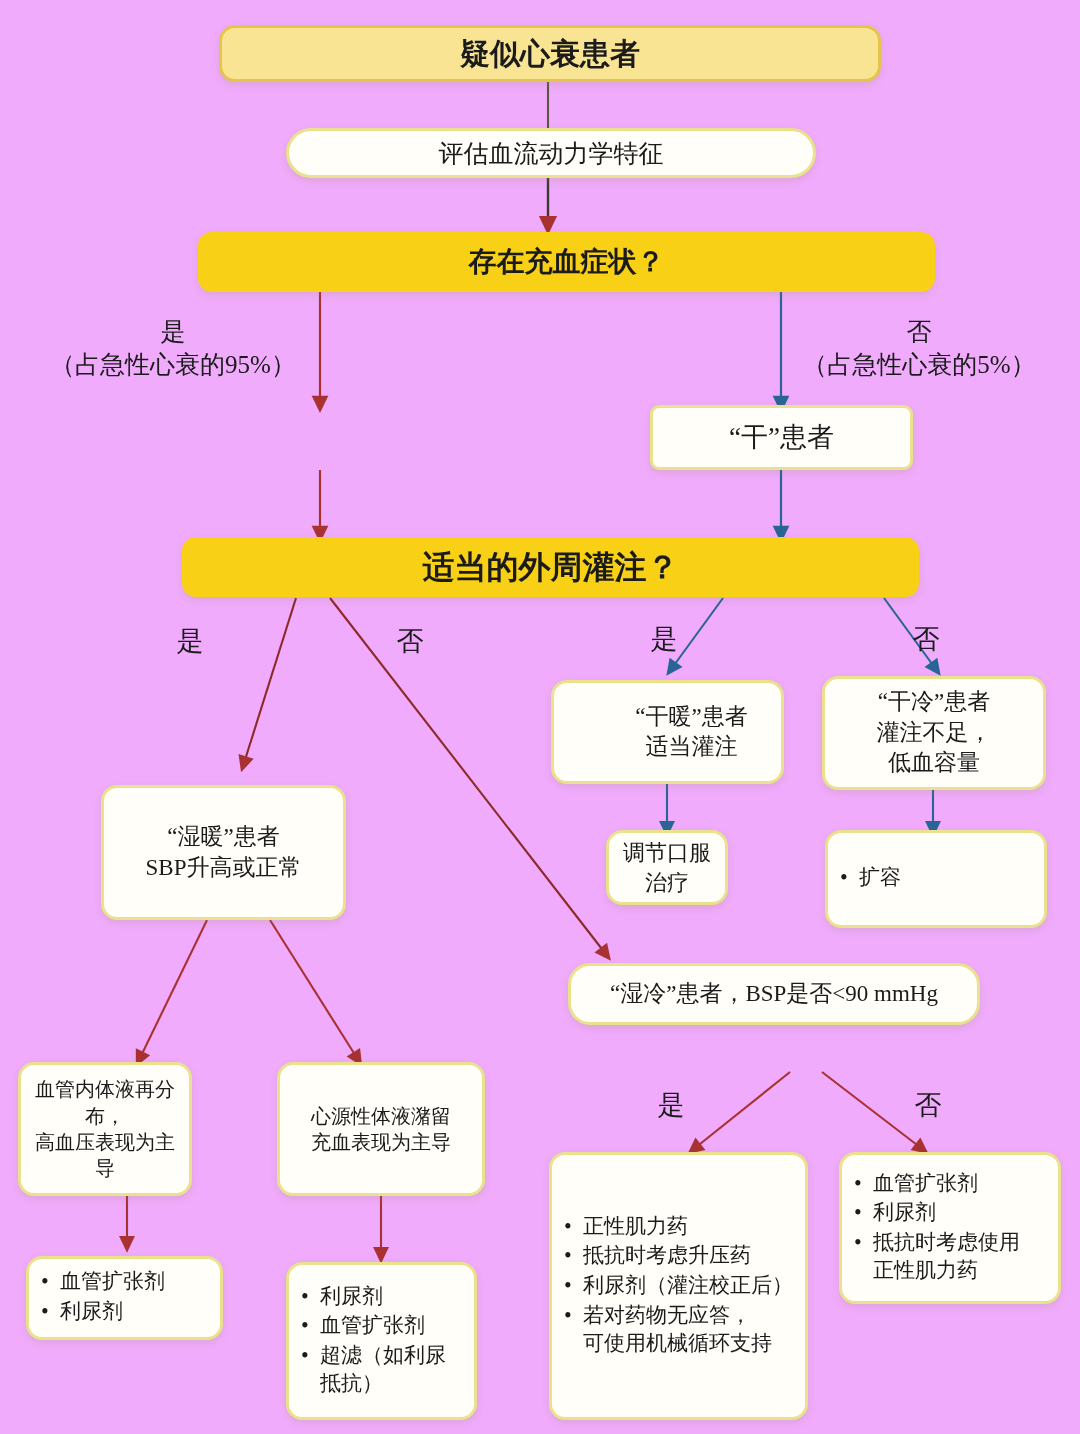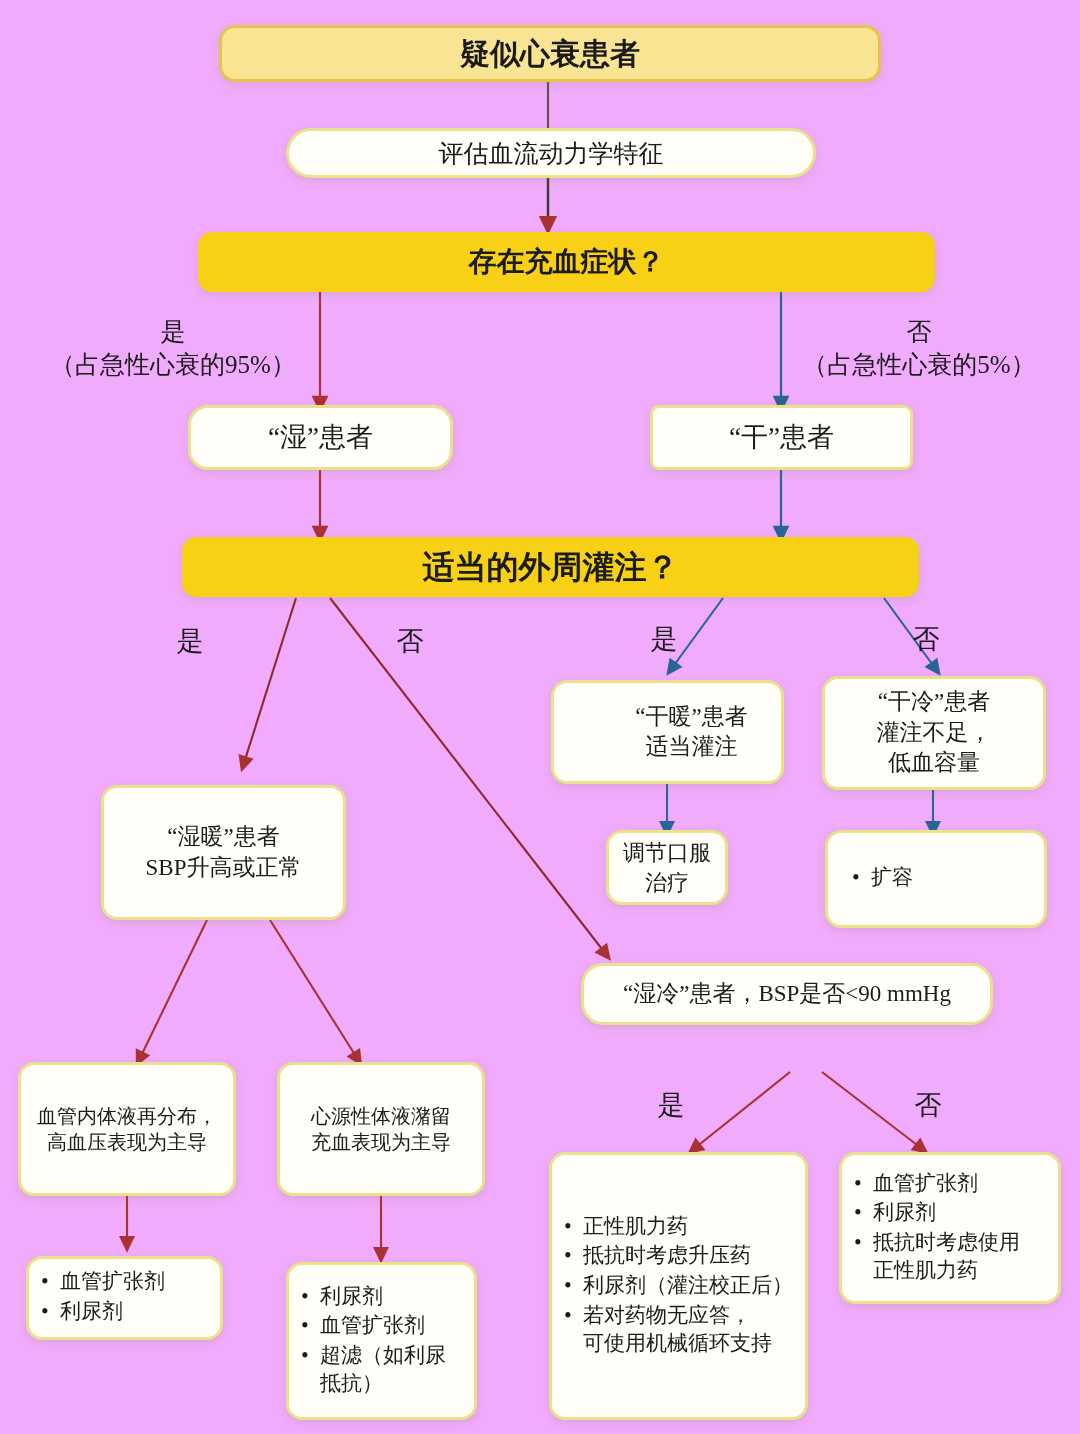--- a/index.html
+++ b/index.html
@@ -151,23 +151,20 @@
   </div>
 
   <div class="node plain" style="left:286px; top:128px; width:530px; height:50px; font-size:25px; border-radius:25px;">
     <span class="node-text">评估血流动力学特征</span>
   </div>
 
   <div class="node decision" style="left:182px; top:232px; width:737px; height:60px; font-size:28px;margin-left:16px;">
     <span class="node-text">存在充血症状？</span>
   </div>
 
-  <div class="node plain" style="left:188px; top:405px; width:265px; height:65px; font-size:27px; border-radius:20px;">
-    <span class="node-text">“湿”患者</span>
-  </div>
 
   <div class="node plain" style="left:650px; top:405px; width:263px; height:65px; font-size:27px; border-radius:9px;">
     <span class="node-text">“干”患者</span>
   </div>
 
   <div class="node decision" style="left:182px; top:537px; width:737px; height:60px; font-size:32px;">
     <span class="node-text">适当的外周灌注？</span>
   </div>
 
   <div class="node plain" style="left:551px; top:680px; width:233px; height:104px; font-size:23px;padding-left:48px;">
@@ -179,36 +176,36 @@
     <span class="node-text">“干冷”患者
 灌注不足，
 低血容量</span>
   </div>
 
   <div class="node plain" style="left:606px; top:830px; width:122px; height:75px; font-size:22px;">
     <span class="node-text">调节口服
 治疗</span>
   </div>
 
-  <div class="node plain bullets" style="left:825px; top:830px; width:222px; height:98px; font-size:21px;padding-left:12px;">
+  <div class="node plain bullets" style="left:825px; top:830px; width:222px; height:98px; font-size:21px;">
     <ul>
       <li>扩容</li>
     </ul>
   </div>
 
   <div class="node plain" style="left:101px; top:785px; width:245px; height:135px; font-size:23px;">
     <span class="node-text">“湿暖”患者
 SBP升高或正常</span>
   </div>
 
-  <div class="node plain" style="left:581px; top:963px; width:412px; height:62px; font-size:23px; border-radius:22px;">
+  <div class="node plain" style="left:568px; top:963px; width:412px; height:62px; font-size:23px; border-radius:22px;">
     <span class="node-text">“湿冷”患者，BSP是否&lt;90  mmHg</span>
   </div>
 
-  <div class="node plain" style="left:18px; top:1062px; width:218px; height:134px; font-size:20px;">
+  <div class="node plain" style="left:18px; top:1062px; width:174px; height:134px; font-size:20px;">
     <span class="node-text">血管内体液再分布，
 高血压表现为主导</span>
   </div>
 
   <div class="node plain" style="left:277px; top:1062px; width:208px; height:134px; font-size:20px;">
     <span class="node-text">心源性体液潴留
 充血表现为主导</span>
   </div>
 
   <div class="node plain bullets" style="left:26px; top:1256px; width:197px; height:84px; font-size:21px;">

